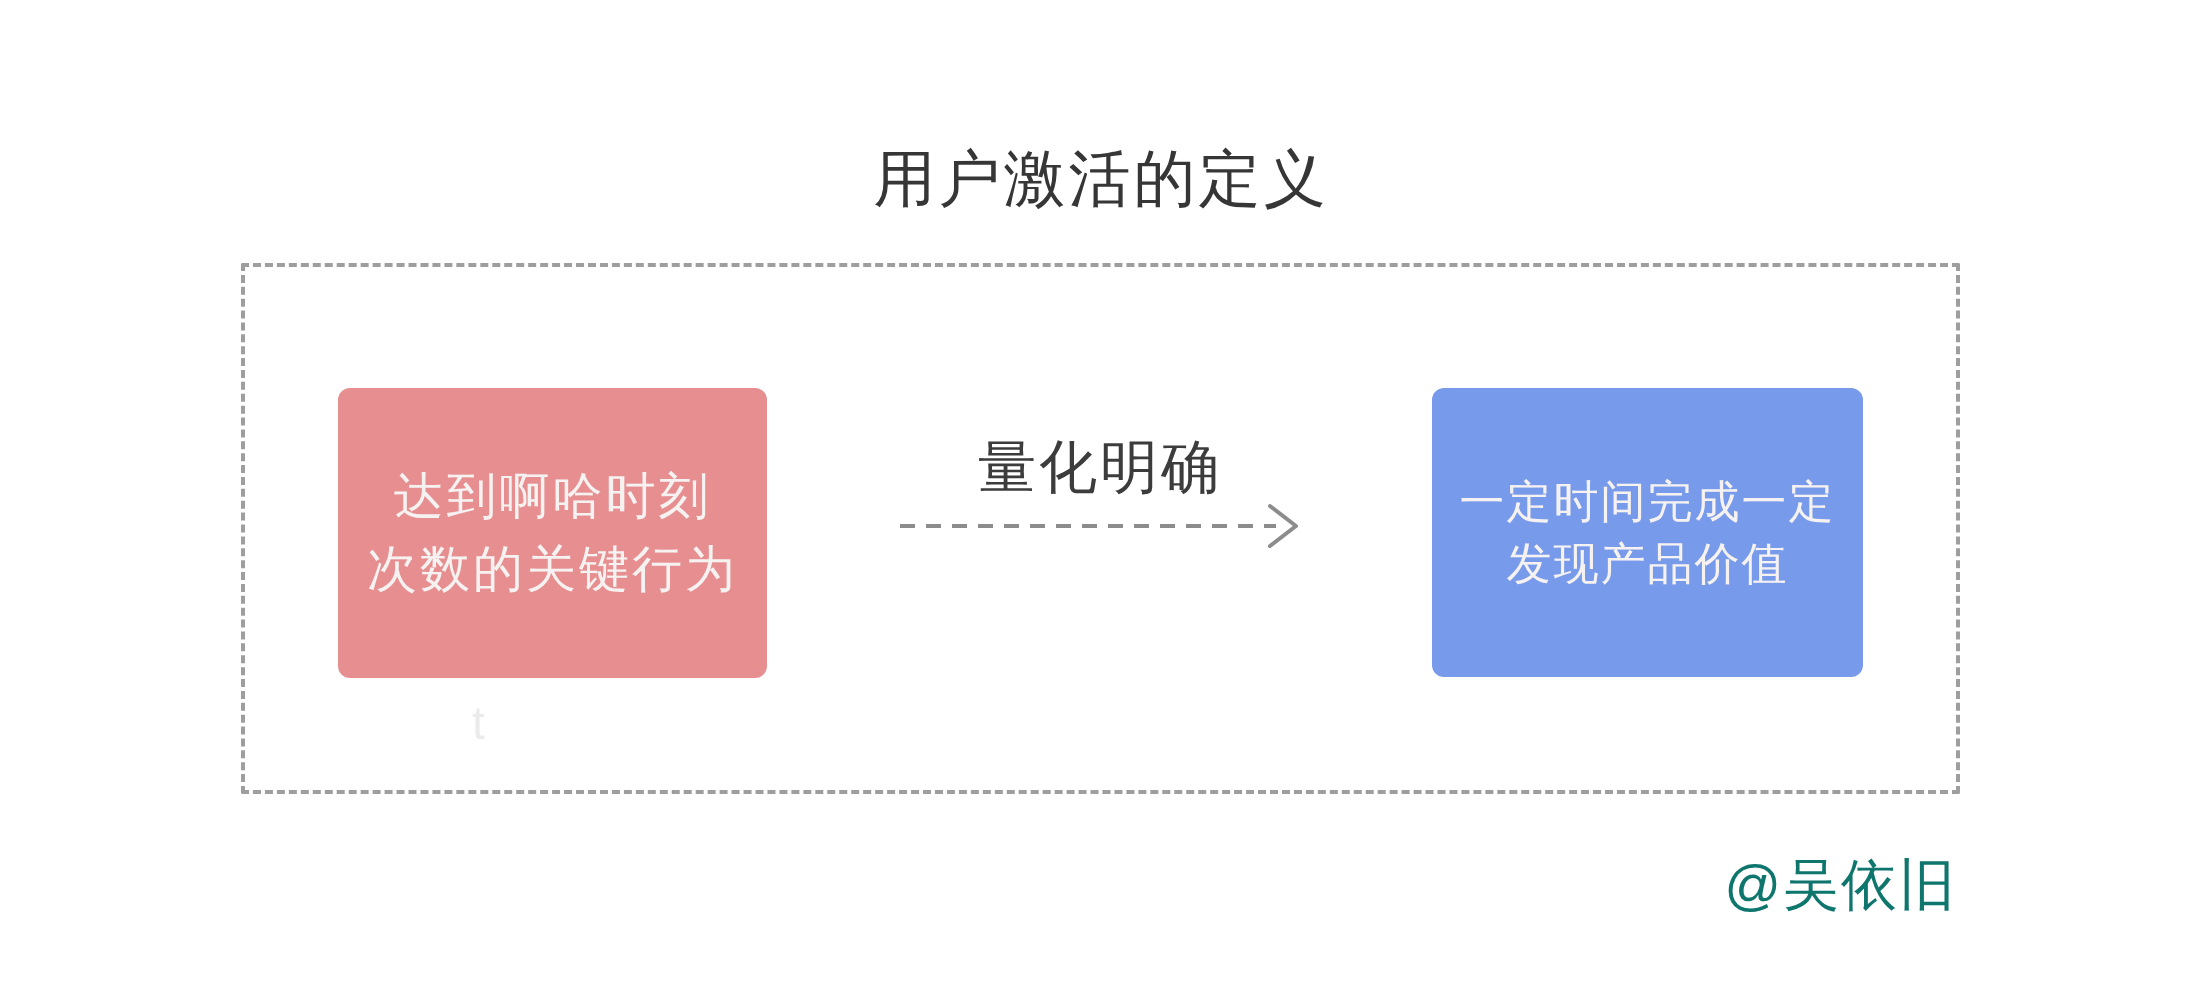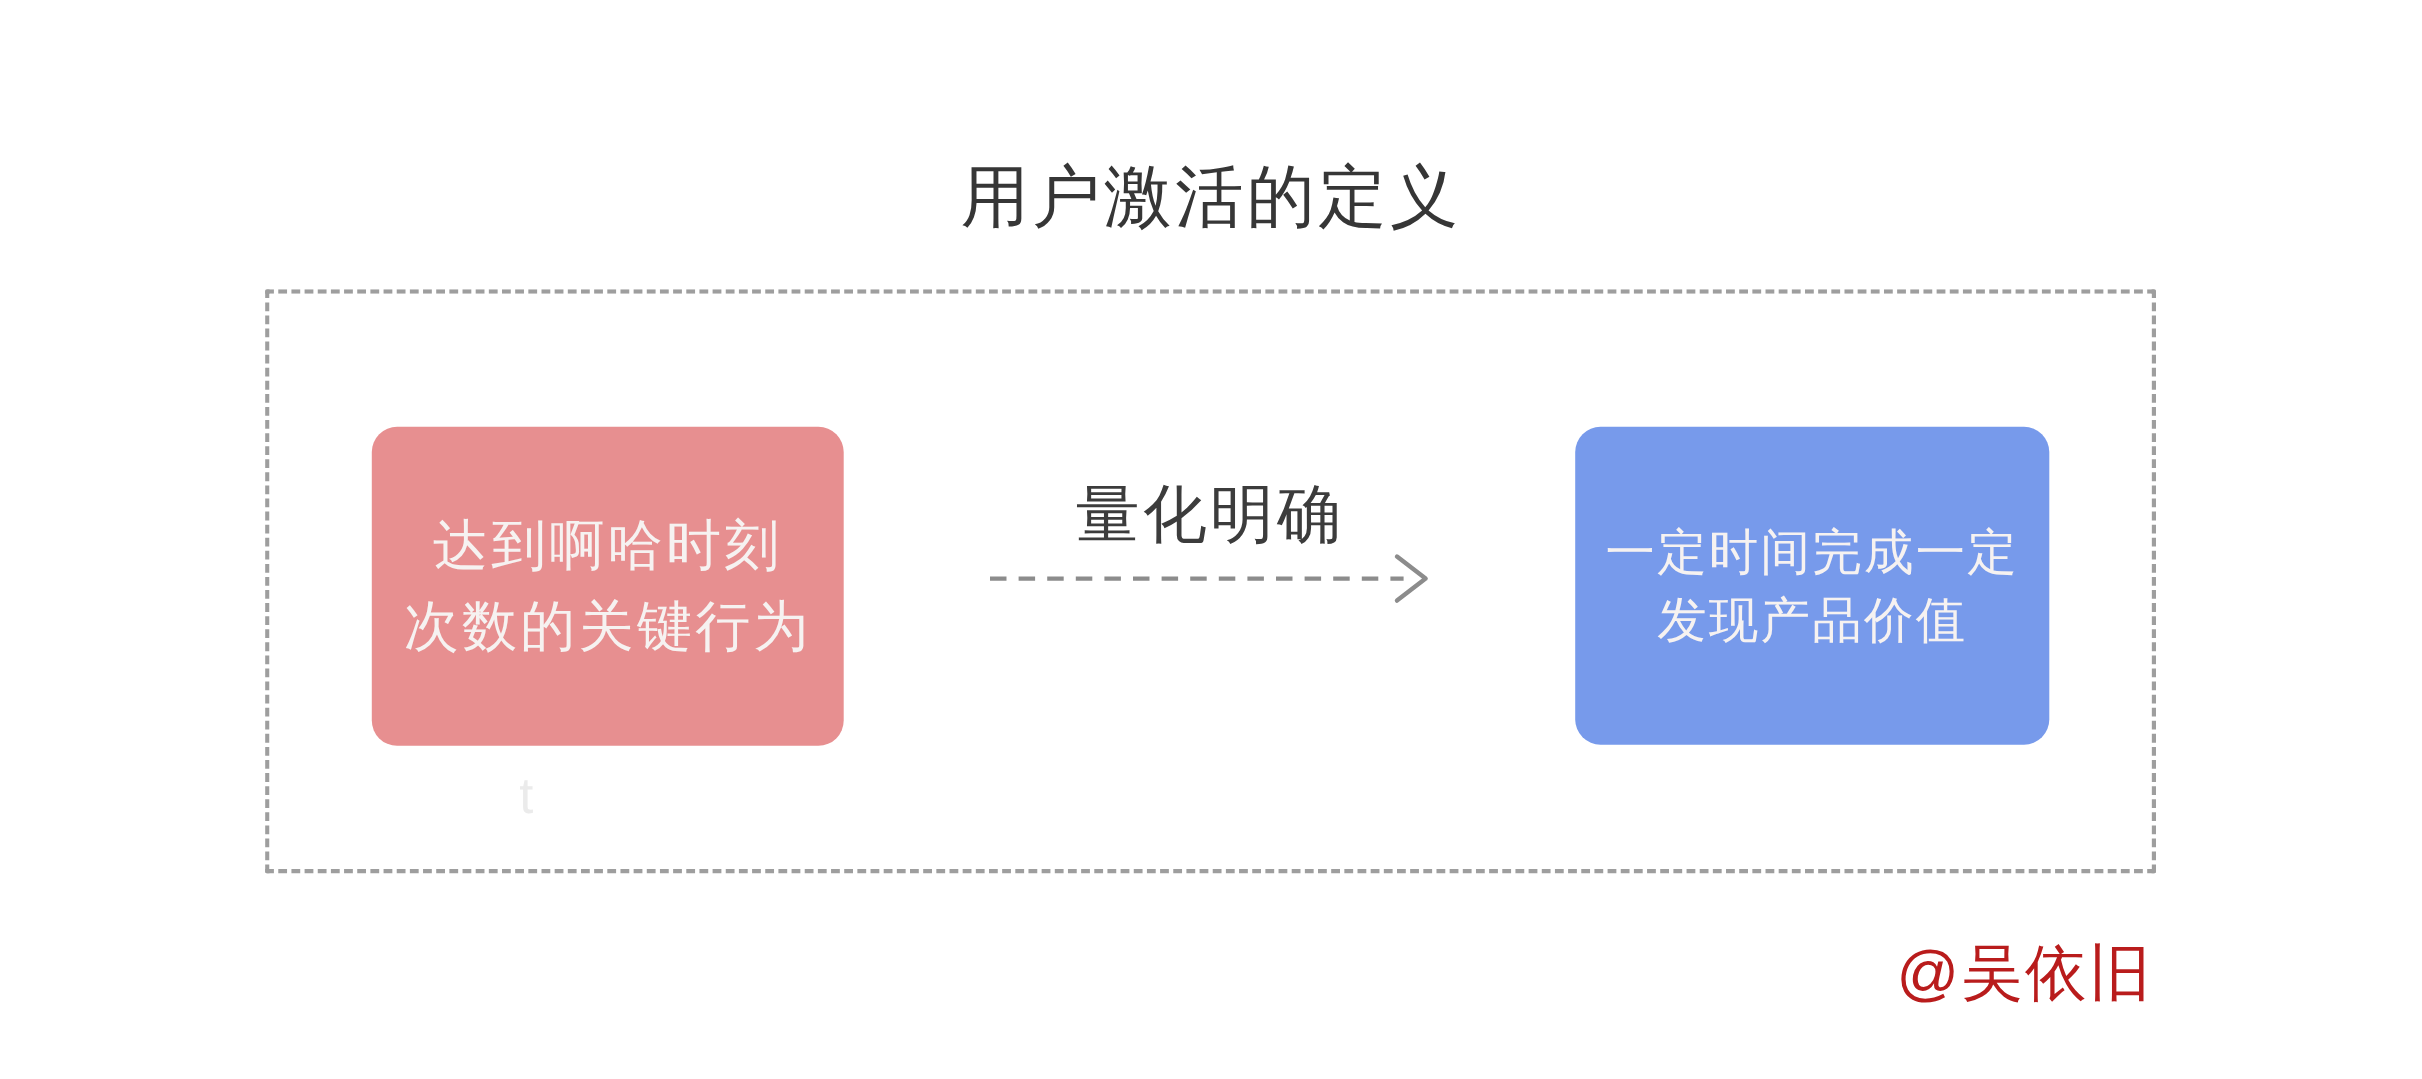--- a/index.html
+++ b/index.html
@@ -34,21 +34,21 @@
     border-radius: 2px;
     background: transparent;
   }
   .node-box {
     position: absolute;
     display: flex;
     flex-direction: column;
     align-items: center;
     justify-content: center;
     text-align: center;
-    border-radius: 23px;
+    border-radius: 12px;
   }
   .node-box.left {
     left: 338px;
     top: 388px;
     width: 429px;
     height: 290px;
     font-size: 50px;
     line-height: 73px;
     letter-spacing: 3px;
   }
@@ -87,21 +87,21 @@
     top: 696px;
     font-size: 46px;
     color: #ebebeb;
   }
   .watermark {
     position: absolute;
     right: 245px;
     top: 848px;
     font-size: 56px;
     letter-spacing: 2px;
-    color: #b91c1c;
+    color: #0f766e;
   }
 </style>
 </head>
 <body>
 
 <div class="canvas">
 
   <div class="page-title">用户激活的定义</div>
 
   <div class="dashed-container"></div>

